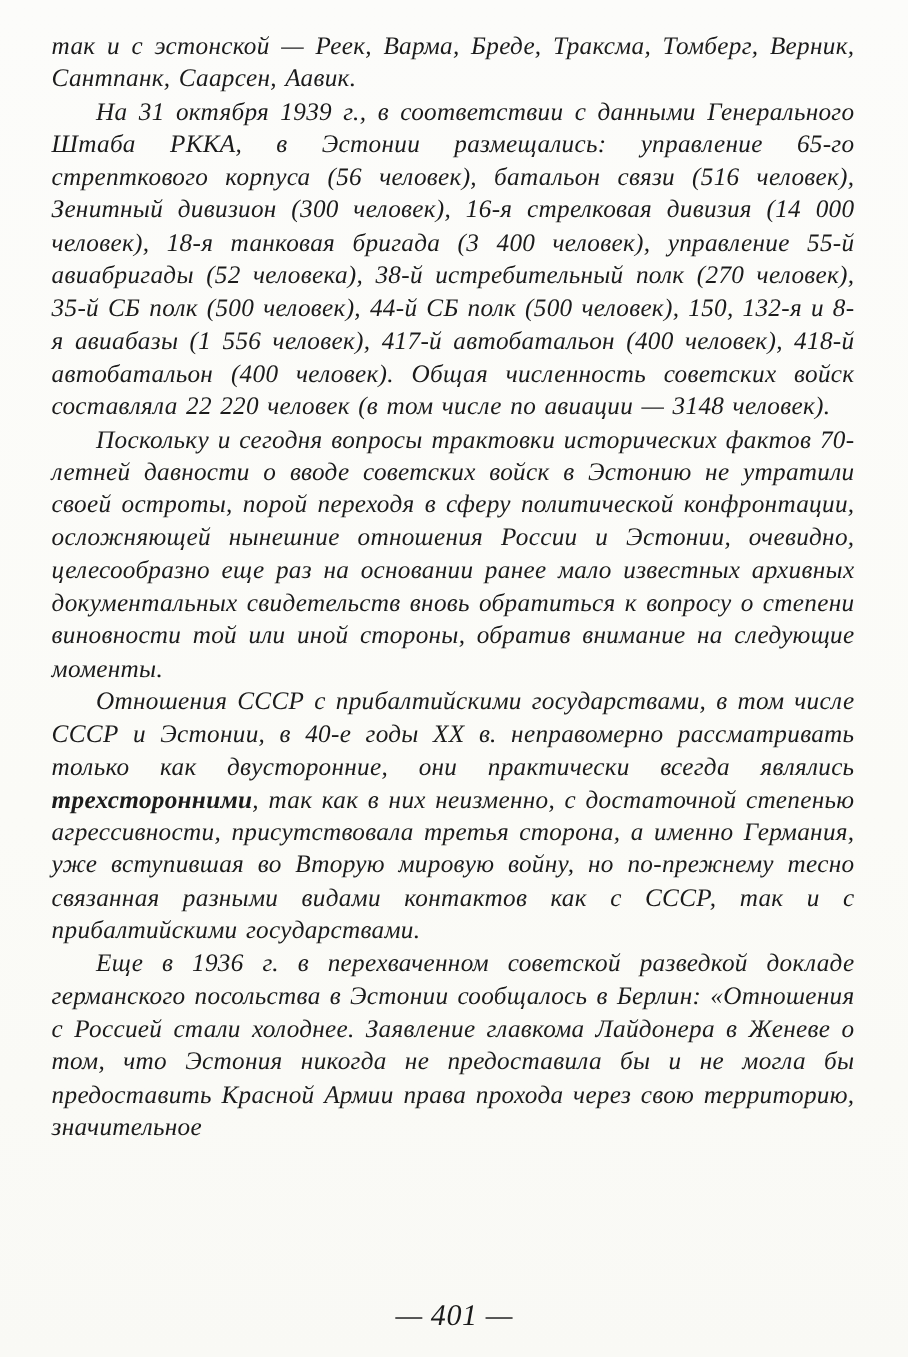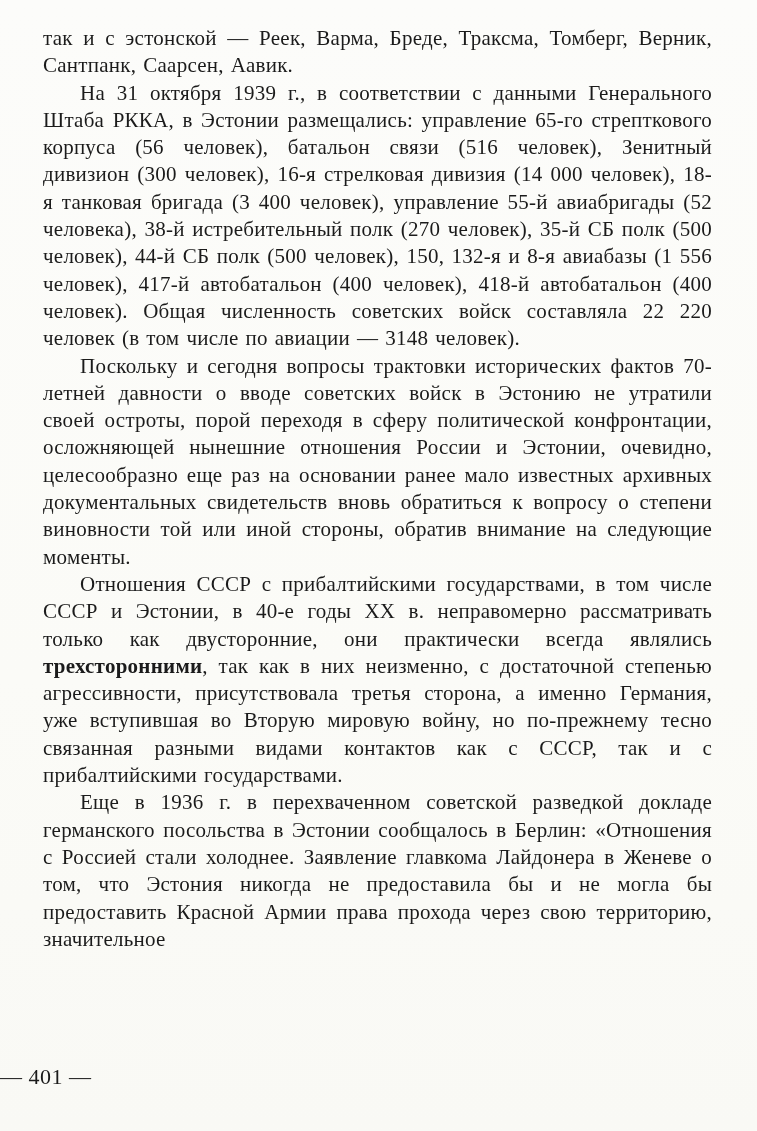--- a/index.html
+++ b/index.html
@@ -14,20 +14,21 @@
   }
   .page {
     position: relative;
     width: 757px;
     height: 1131px;
     box-sizing: border-box;
     padding: 25px 45px 0 43px;
     background: linear-gradient(180deg, #fcfcfa 0%, #fbfbf7 60%, #f9f9f5 100%);
     font-family: "Liberation Serif", "DejaVu Serif", serif;
     color: #1b1b1b;
+    font-style: italic;
   }
   .text-block {
     width: 100%;
   }
   .para {
     margin: 0;
     text-align: justify;
     font-size: 21px;
     line-height: 27.3px;
     letter-spacing: 0.25px;
@@ -35,24 +36,25 @@
     text-indent: 37px;
   }
   .para.no-indent {
     text-indent: 0;
   }
   .bold-term {
     font-weight: bold;
   }
   .page-number {
     position: absolute;
-    bottom: 41px;
+    bottom: 20px;
     left: 0;
     width: 100%;
-    font-size: 22px;
+    text-align: center;
+    font-size: 25px;
     letter-spacing: 0.5px;
     color: #1b1b1b;
   }
 </style>
 </head>
 <body>
 
 <div class="page">
   <div class="text-block">
 

